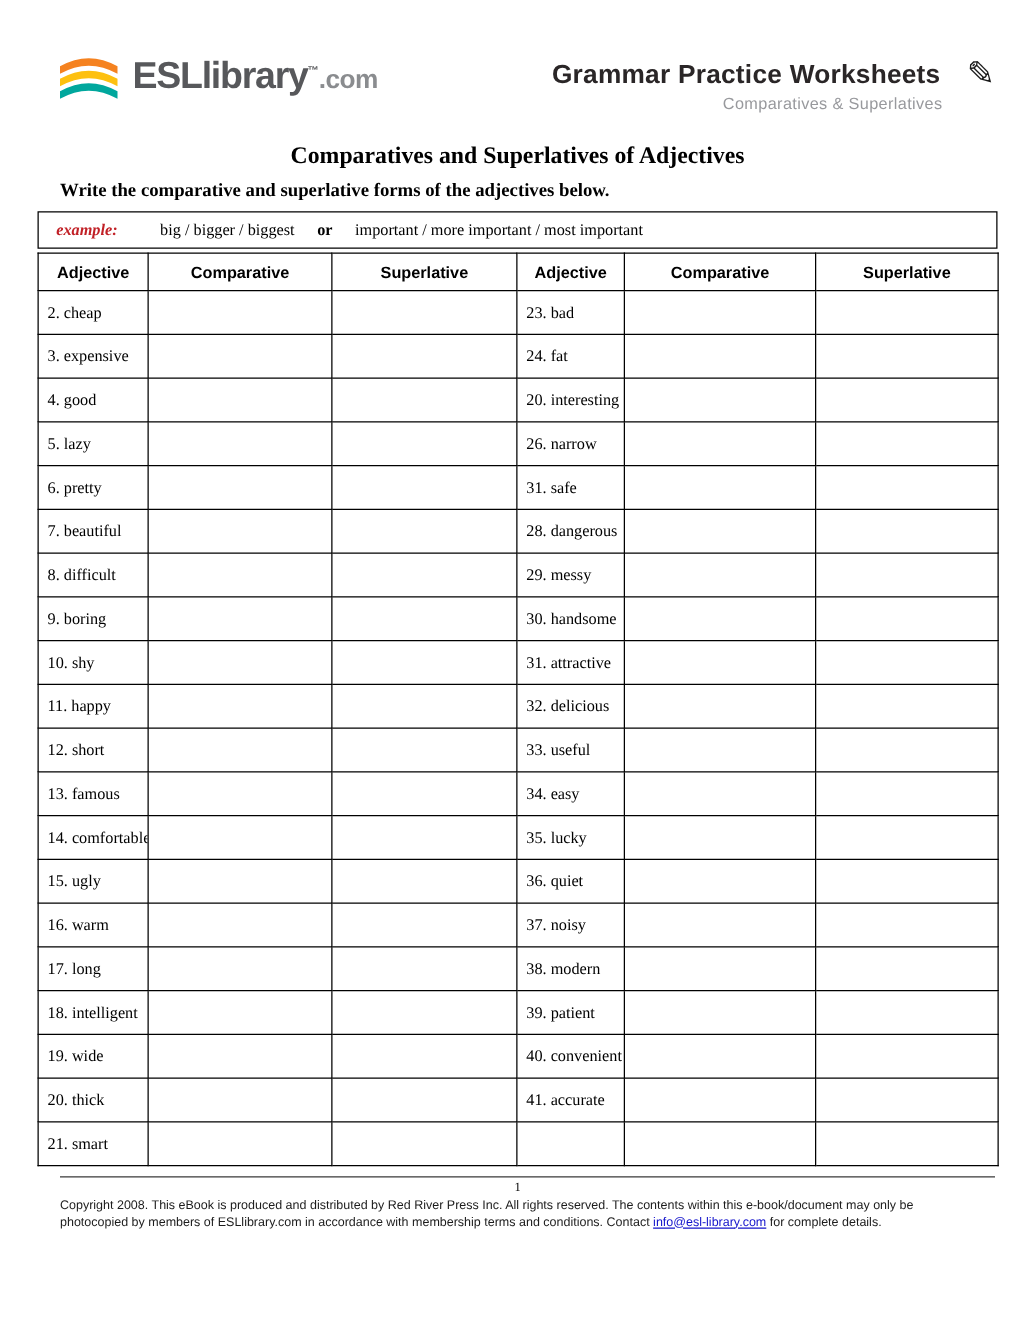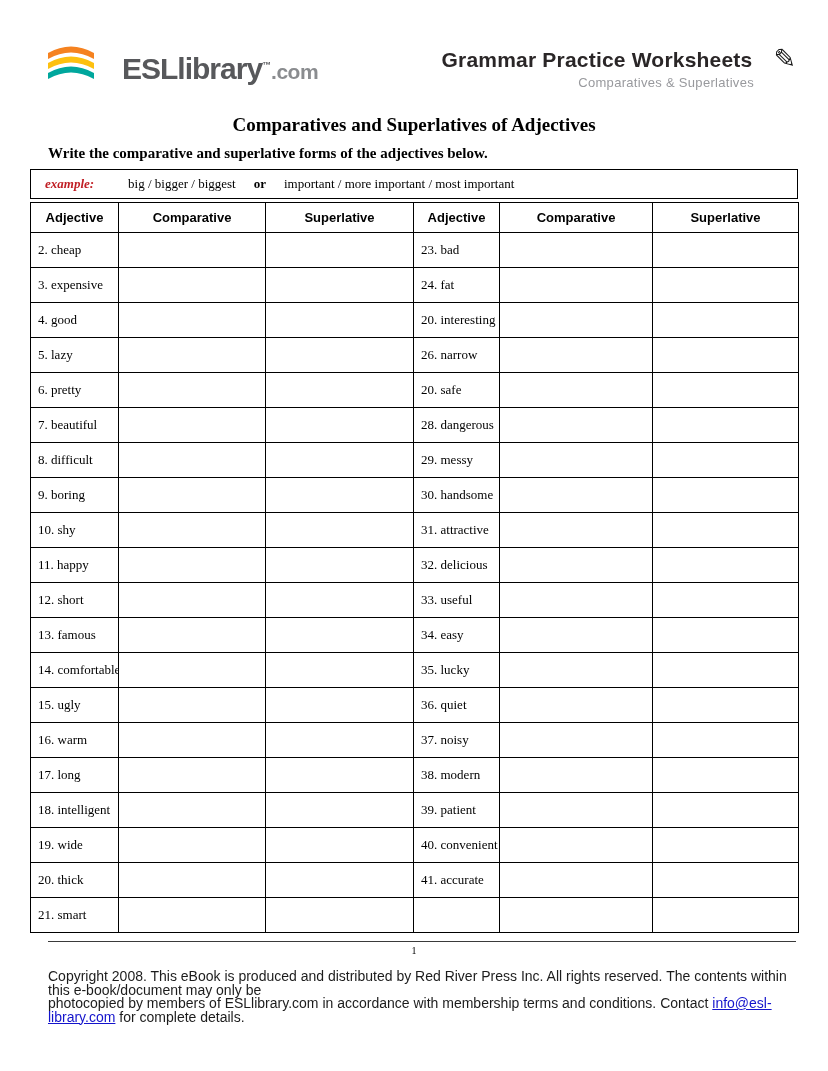--- a/index.html
+++ b/index.html
@@ -14,21 +14,21 @@
     width: 828px; height: 1071px;
     padding: 36px 30px 0 30px;
     background: #fff;
   }
 
   
   .header {
     display: flex; justify-content: space-between; align-items: flex-start;
     height: 58px; padding: 2px 2px 0 14px;
   }
-  .logo { display: flex; align-items: flex-end; gap: 24px; }
+  .logo { display: flex; align-items: center; gap: 8px; }
   .logo-text {
     font-family: "Liberation Sans", sans-serif;
     font-weight: bold; color: #57585b;
     font-size: 30px; letter-spacing: -1px;
     white-space: nowrap; line-height: 1;
   }
   .logo-tm { font-size: 9px; vertical-align: super; letter-spacing: 0; color: #57585b; }
   .logo-com { color: #8a8c8f; font-size: 21px; letter-spacing: -0.5px; }
   .header-right { display: flex; flex-direction: column; align-items: flex-end; padding-top: 8px; }
   .hr-top { display: flex; align-items: center; gap: 21px; }
@@ -84,22 +84,22 @@
   .footer-line {
     border: none; border-top: 1px solid #3a3a3a;
     margin: 0 2px 0 18px;
   }
   .page-number {
     text-align: center; font-size: 10px; margin-top: 3px;
     font-family: "Liberation Serif", serif;
   }
   .copyright {
     font-family: "Liberation Sans", sans-serif;
-    font-size: 14px; color: #1c1c1c; line-height: 13.5px;
-    margin: 14px 0 0 18px; text-align: left;
+    font-size: 10px; color: #1c1c1c; line-height: 13.5px;
+    margin: 2px 0 0 18px; text-align: left;
   }
   .email { color: #1414cc; text-decoration: underline; cursor: pointer; }
 </style>
 </head>
 <body>
 
 <div class="page">
 
   <div class="header">
     <div class="logo">
@@ -175,21 +175,21 @@
           <td></td>
           <td></td>
           <td>26. narrow</td>
           <td></td>
           <td></td>
         </tr>
         <tr>
           <td>6. pretty</td>
           <td></td>
           <td></td>
-          <td>20. safe</td>
+          <td>31. safe</td>
           <td></td>
           <td></td>
         </tr>
         <tr>
           <td>7. beautiful</td>
           <td></td>
           <td></td>
           <td>28. dangerous</td>
           <td></td>
           <td></td>

